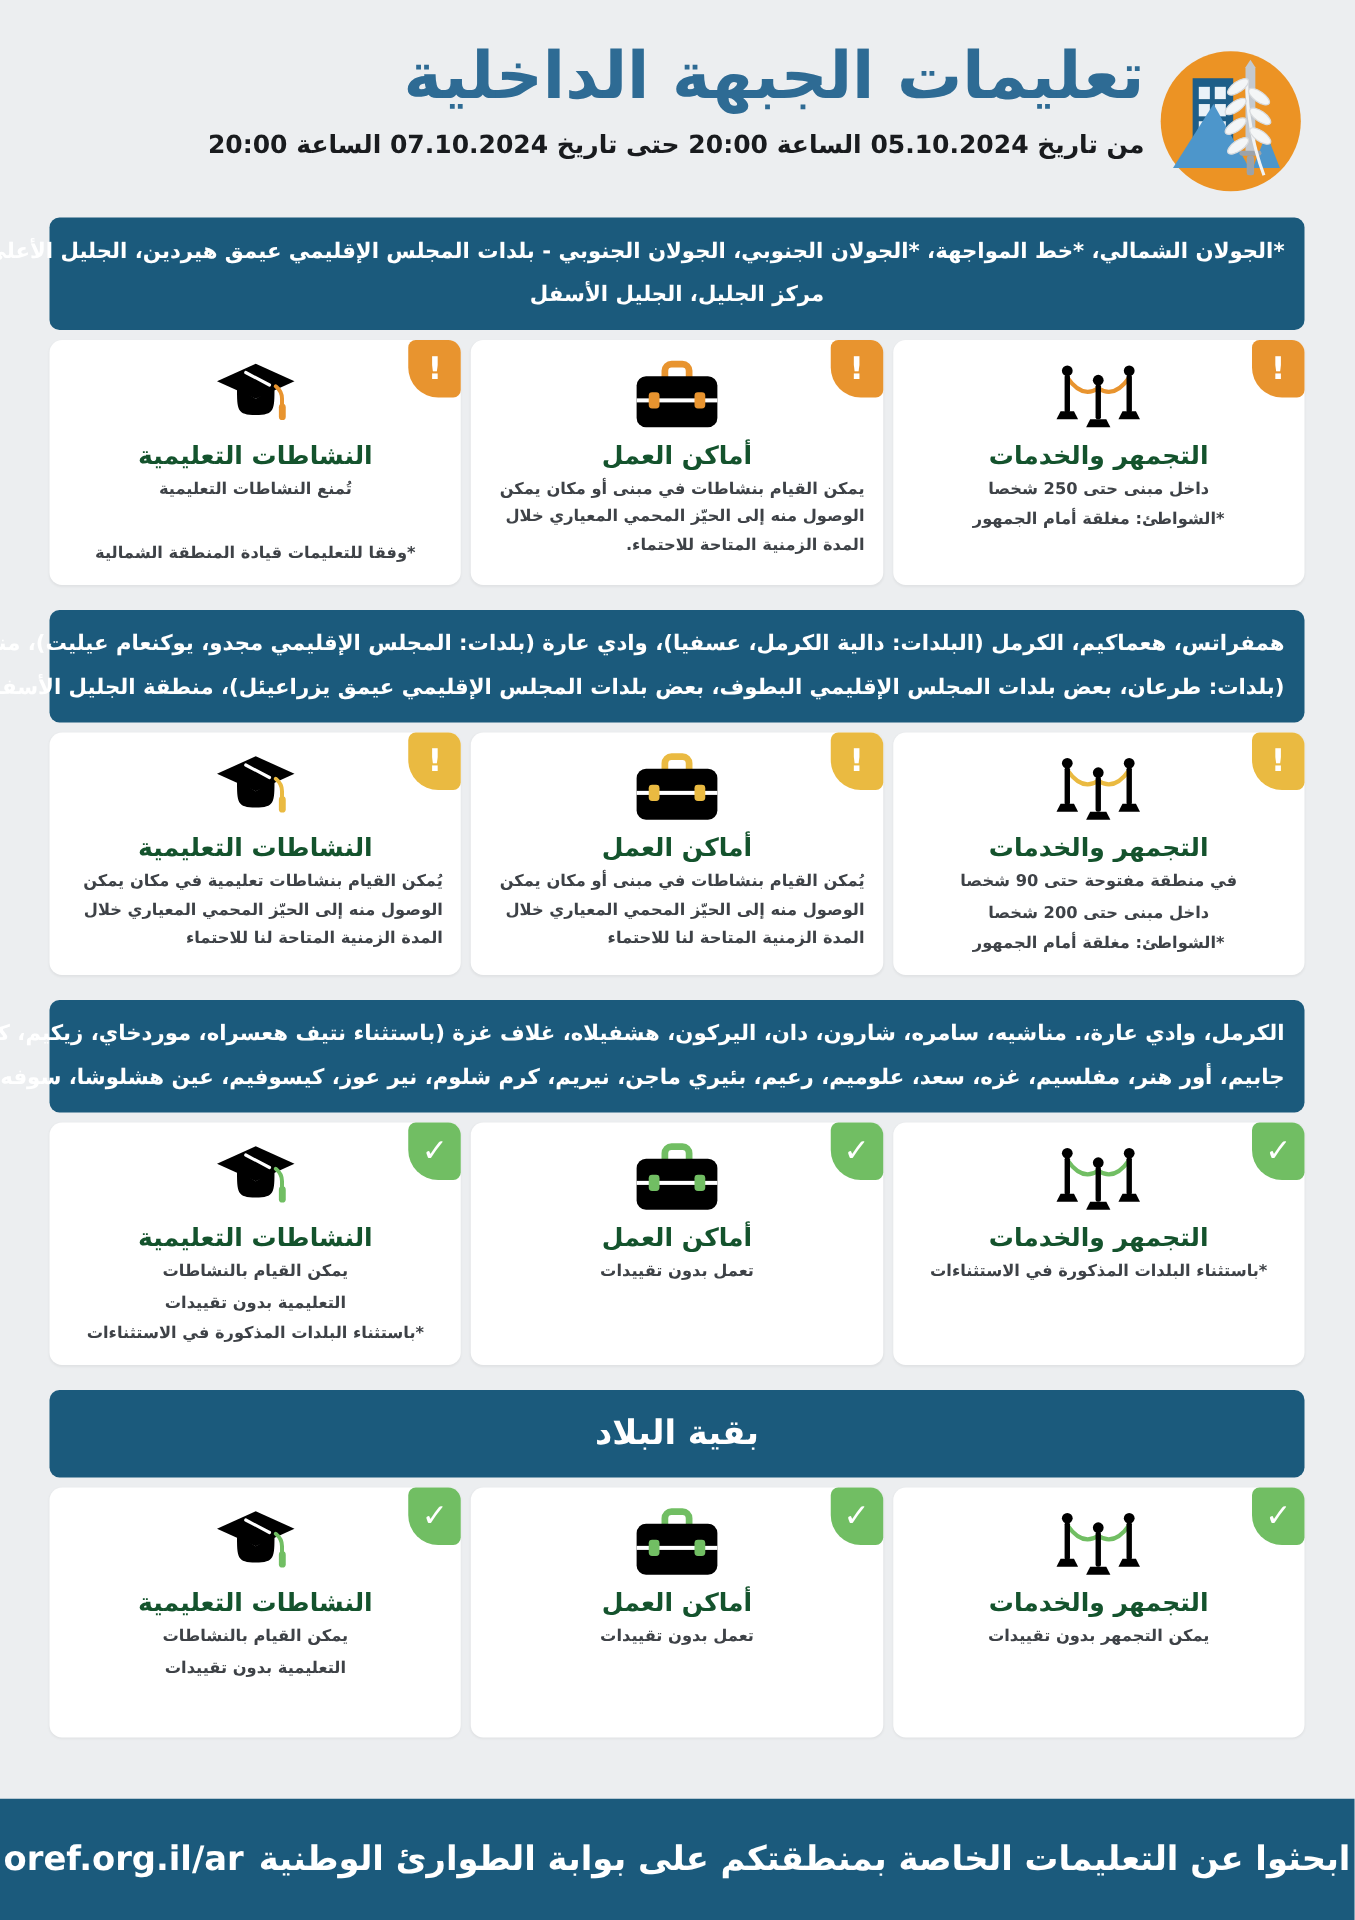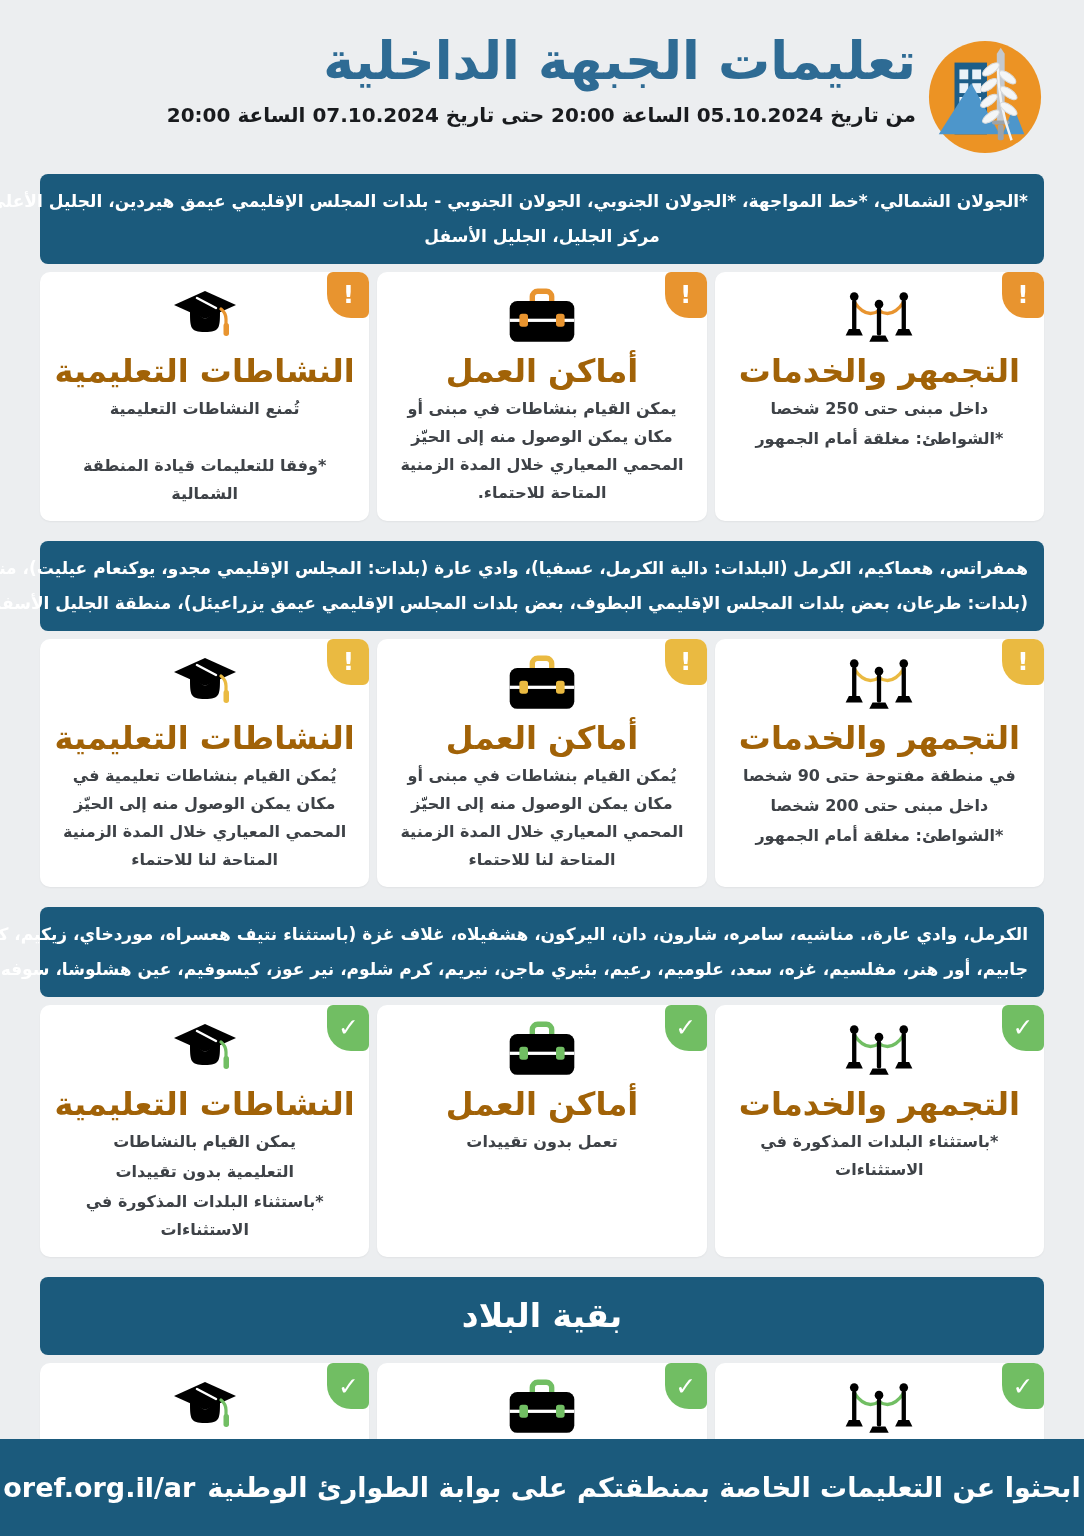--- a/index.html
+++ b/index.html
@@ -26,43 +26,43 @@
   .sec-orange { --accent:#E8942F; }
   .sec-yellow { --accent:#EABA41; }
   .sec-green  { --accent:#71BE63; }
 
   .region-bar {
     background:#1B5A7C; border-radius:8px; color:#FFFFFF;
     text-align:center; padding:10px 16px;
     font-size:17px; font-weight:700; line-height:2.05;
   }
   .region-line { display:block; white-space:nowrap; }
-  .rest-bar { font-size:33px; padding:16px; line-height:1.4; }
+  .rest-bar { font-size:27px; padding:16px; line-height:1.4; }
 
   .cards { display:flex; gap:8px; margin-top:8px; align-items:stretch; }
   .card {
     flex:1 1 0; background:#FFFFFF; border-radius:10px; position:relative;
     display:flex; flex-direction:column; align-items:center; text-align:center;
     padding:16px 14px 12px; min-height:192px;
     box-shadow:0 1px 2px rgba(0,0,0,.05);
   }
   .cards-tall .card { min-height:200px; }
   .badge {
     position:absolute; top:0; right:0; width:42px; height:46px;
     border-radius:6px 10px 6px 24px;
     display:flex; align-items:center; justify-content:center;
     background:var(--accent); color:#FFFFFF; font-size:25px; font-weight:800;
   }
   .icon { width:78px; height:56px; flex:0 0 auto; }
   .accent-stroke  { stroke:var(--accent); stroke-width:3;   fill:none; stroke-linecap:round; }
   .accent-stroke2 { stroke:var(--accent); stroke-width:3.2; fill:none; stroke-linecap:round; }
   .accent-outline { fill:none; stroke:var(--accent); stroke-width:5; }
   .accent-fill { fill:var(--accent); }
-  .card-title { font-size:32px; font-weight:800; color:#a16207; margin:8px 0 4px; line-height:1.2; }
-  .line { margin:1px 0; font-size:16px; font-weight:600; color:#3E4247; line-height:1.75; max-width:300px; }
+  .card-title { font-size:20px; font-weight:800; color:#14532d; margin:8px 0 4px; line-height:1.2; }
+  .line { margin:1px 0; font-size:13px; font-weight:600; color:#3E4247; line-height:1.75; max-width:300px;text-align:right; }
   .line:empty { display:none; }
   .mt-gap { margin-top:28px; }
 
   
   .footer {
     position:absolute; left:0; right:0; bottom:0; height:97px;
     background:#1B5A7C; display:flex; align-items:center; justify-content:center;
     gap:12px; color:#FFFFFF; font-size:27px; font-weight:700;
   }
   .defs { position:absolute; width:0; height:0; overflow:hidden; }

